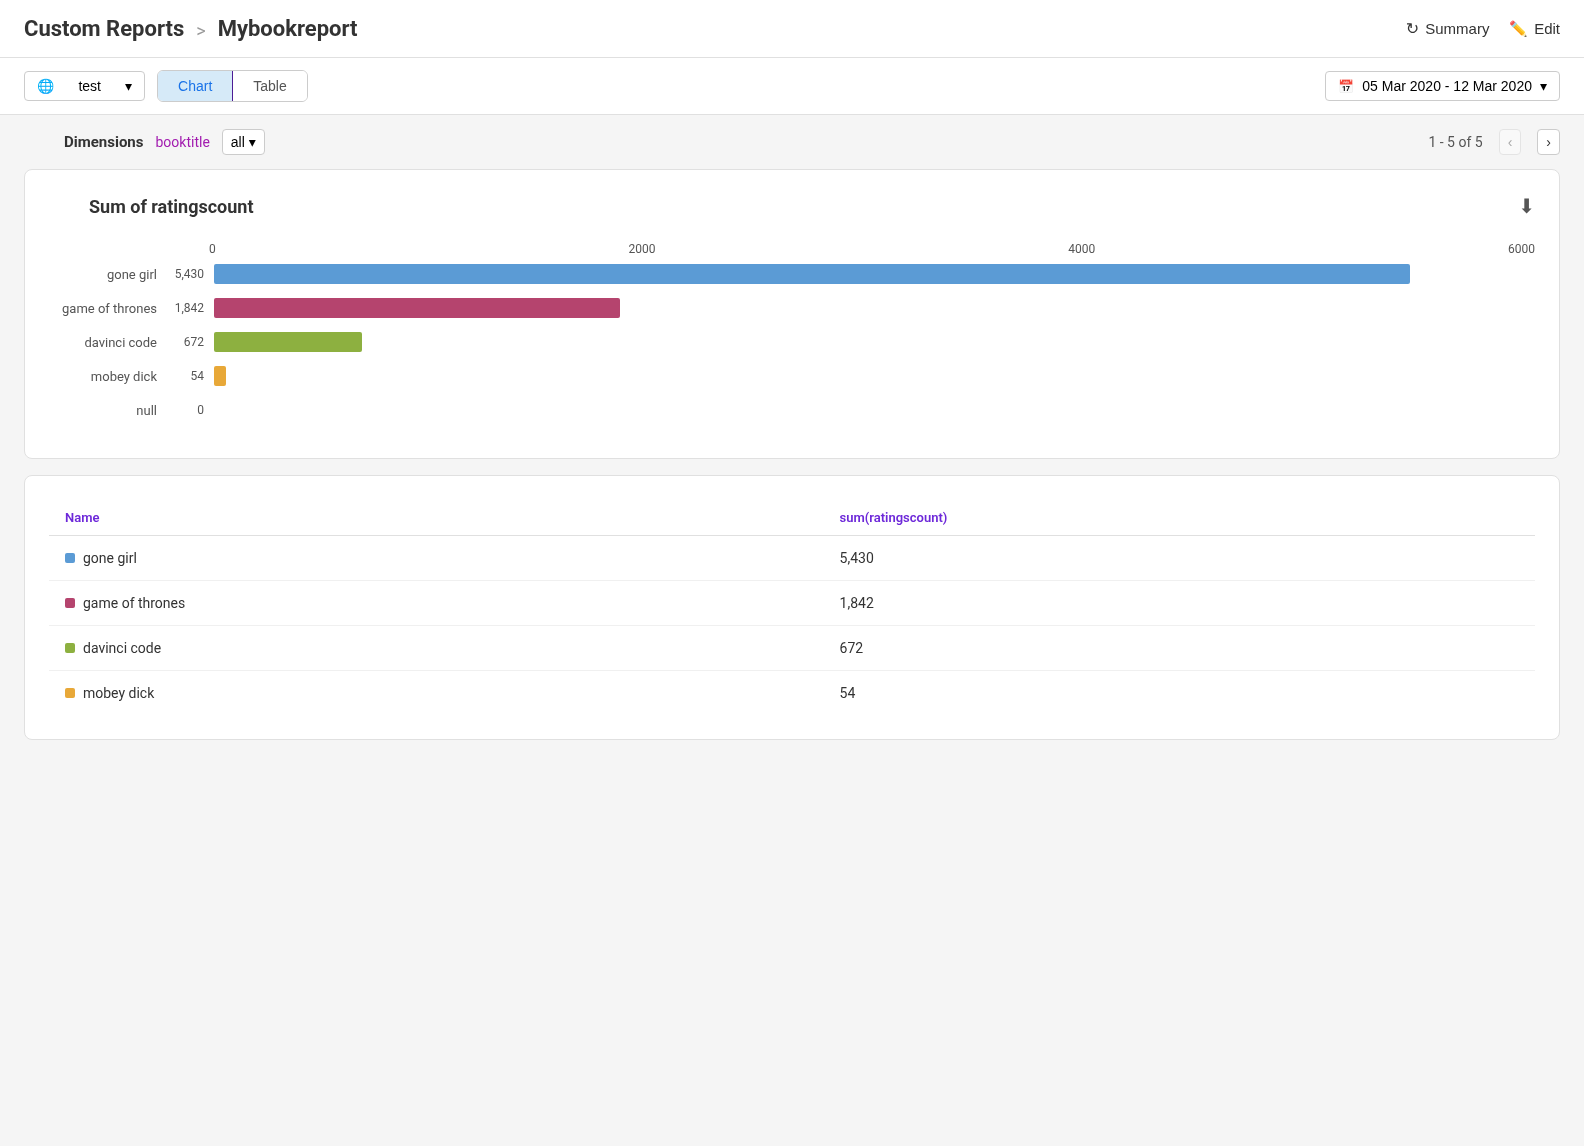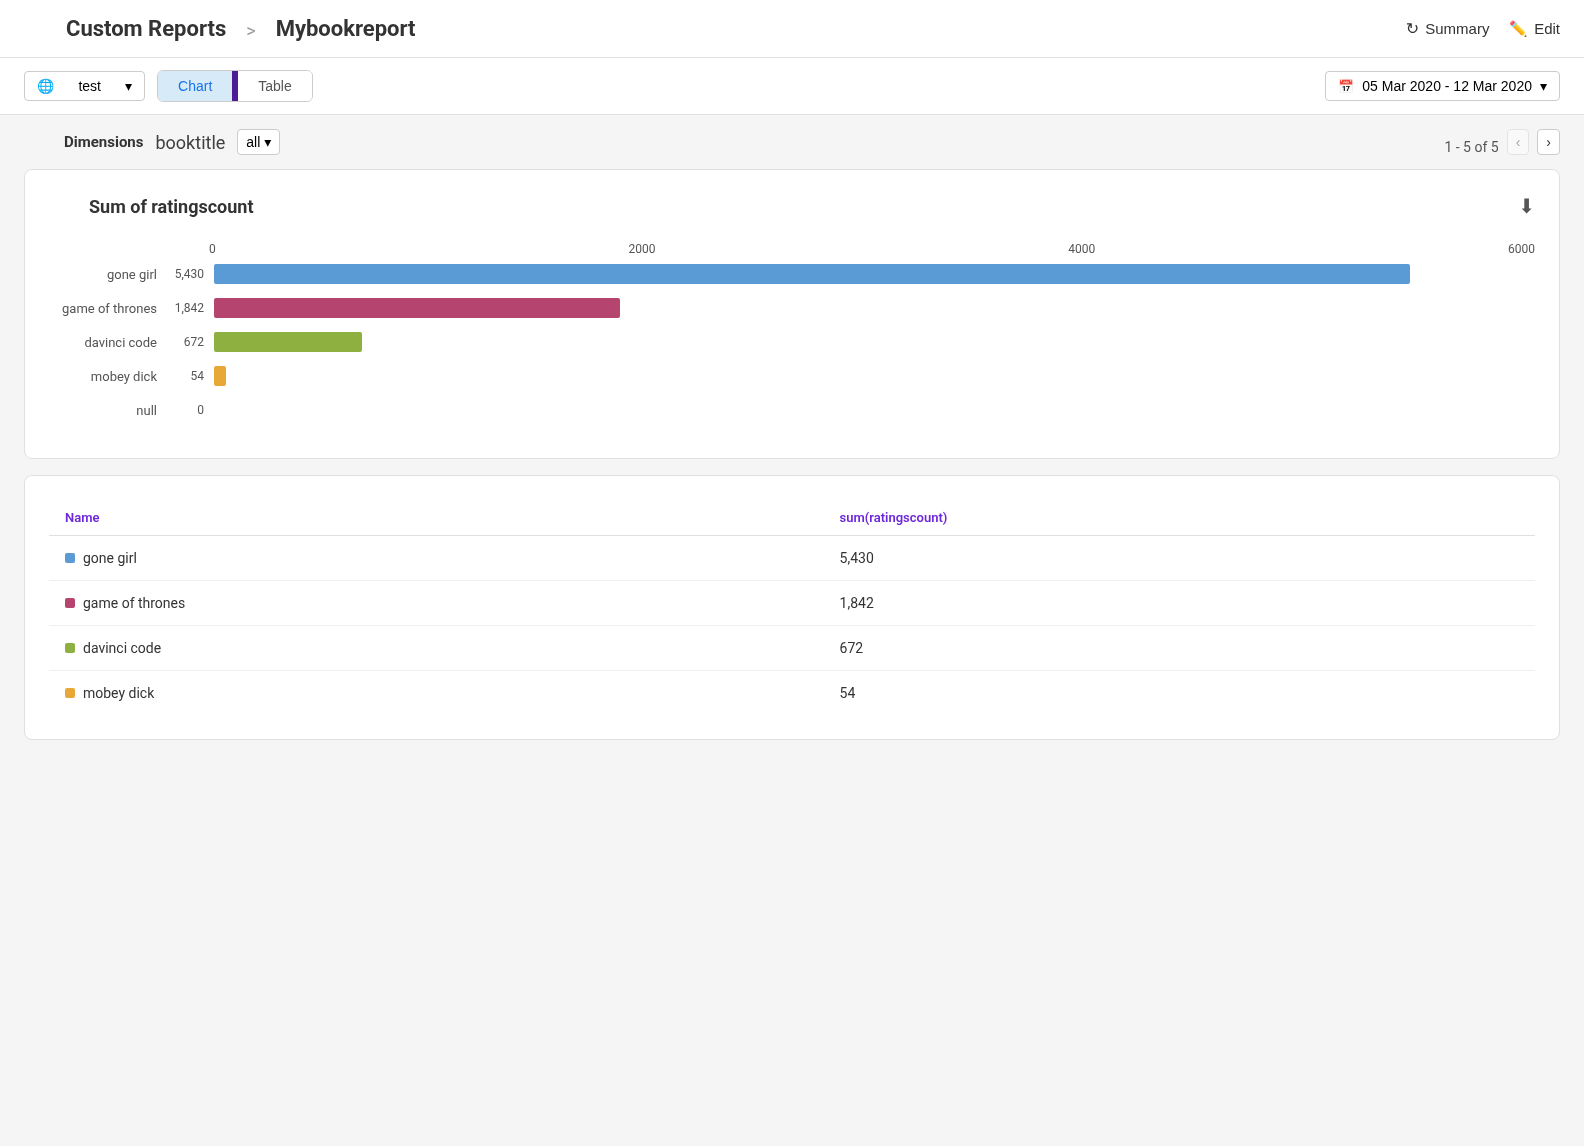--- a/index.html
+++ b/index.html
@@ -10,22 +10,21 @@
       background: #fff;
       border-bottom: 1px solid #e0e0e0;
       padding: 16px 24px;
       display: flex;
       align-items: center;
       justify-content: space-between;
     }
     .header-left {
       display: flex;
       align-items: flex-end;
-      gap: 16px;
-      margin-left: 42px;
+      gap: 8px;
     }
     .header-title-main {
       font-size: 22px;
       font-weight: 700;
     }
     .breadcrumb-separator {
       font-size: 18px;
       color: #999;
       margin: 0 4px;
     }
@@ -88,21 +87,21 @@
       cursor: pointer;
       font-size: 14px;
       color: #555;
     }
     .tab-btn.active {
       background: #d6eaf8;
       color: #1a73e8;
       font-weight: 500;
     }
     .tab-btn:not(:last-child) {
-      border-right: 6px solid #4c1d95;
+      border-right: 1px solid #4c1d95;
     }
     .date-picker-btn {
       display: flex;
       align-items: center;
       gap: 8px;
       border: 1px solid #ccc;
       border-radius: 4px;
       padding: 6px 12px;
       background: #fff;
       cursor: pointer;
@@ -120,38 +119,38 @@
       display: flex;
       align-items: center;
       gap: 12px;
     }
     .dimensions-label {
       font-weight: 700;
       font-size: 15px;
       margin-left: 40px;
     }
     .dim-value {
-      font-size: 18px;
-      color: #404040;
+      font-size: 14px;
+      color: #a21caf;
     }
     .dim-filter {
       display: flex;
       align-items: center;
       gap: 4px;
       border: 1px solid #ccc;
       border-radius: 4px;
       padding: 4px 8px;
       background: #fff;
       cursor: pointer;
       font-size: 14px;
     }
     .pagination {
       display: flex;
-      align-items: flex-end;
-      gap: 8px;
+      align-items: center;
+      gap: 16px;
       font-size: 14px;
       color: #555;
     }
     .page-btn {
       border: 1px solid #ccc;
       background: #fff;
       border-radius: 4px;
       padding: 4px 8px;
       cursor: pointer;
       font-size: 14px;

